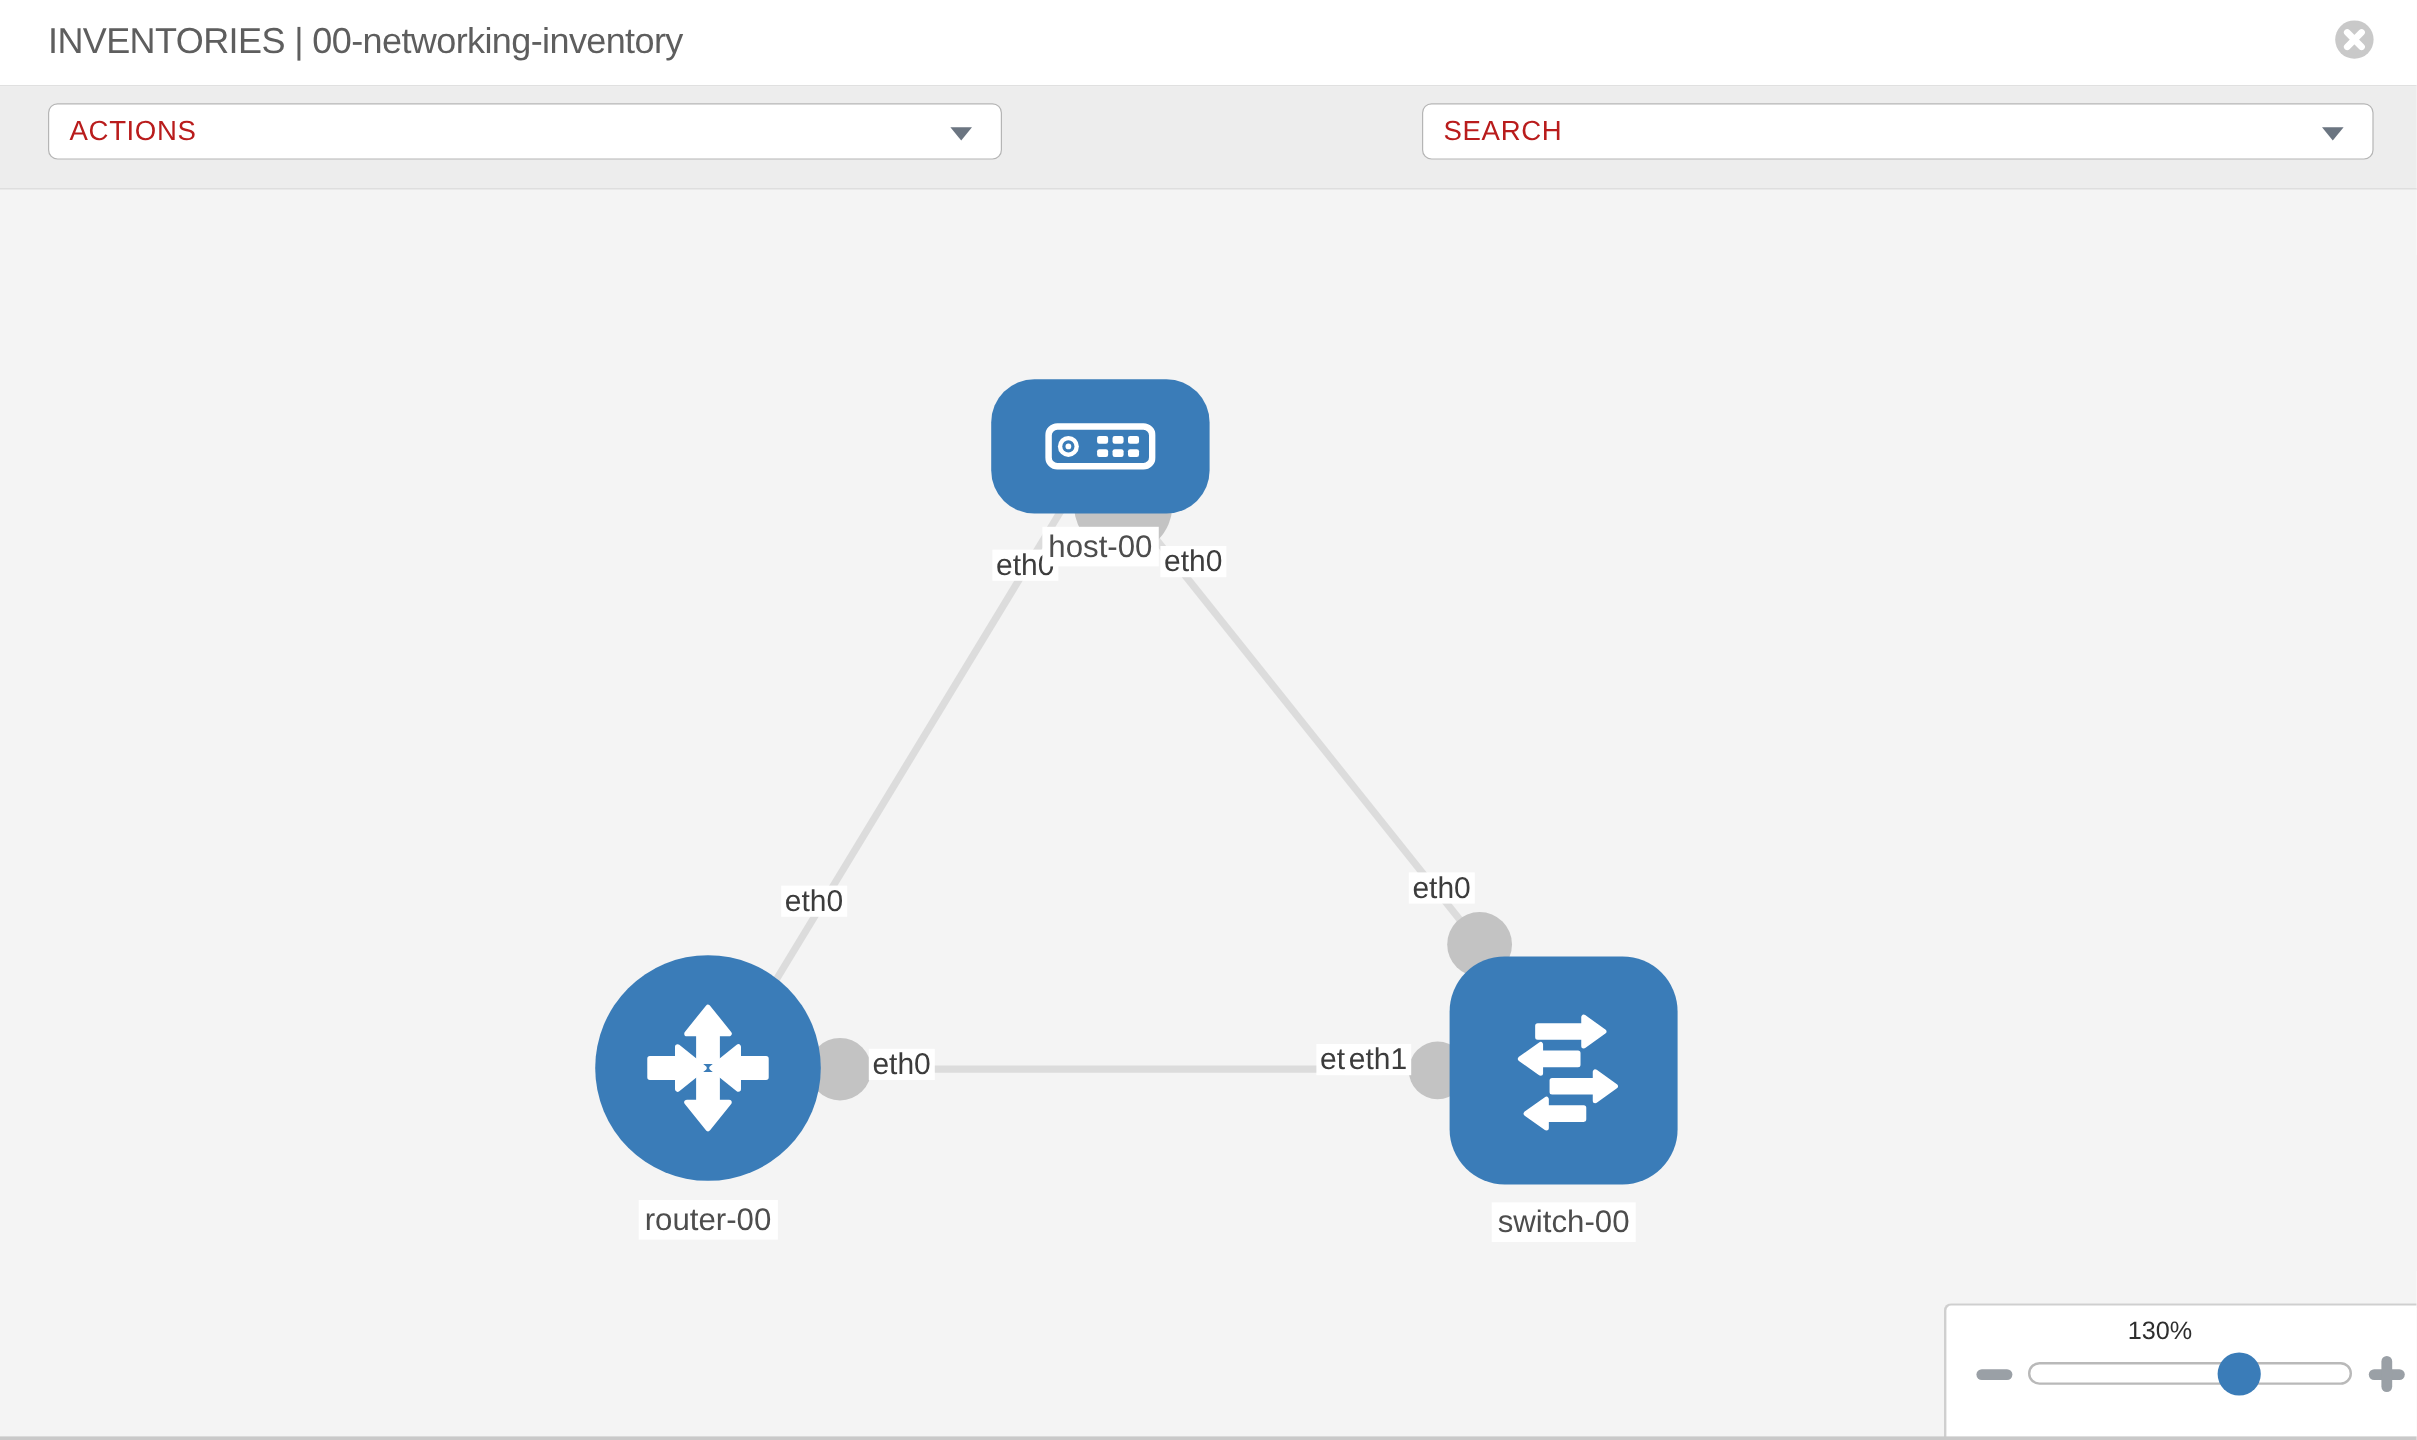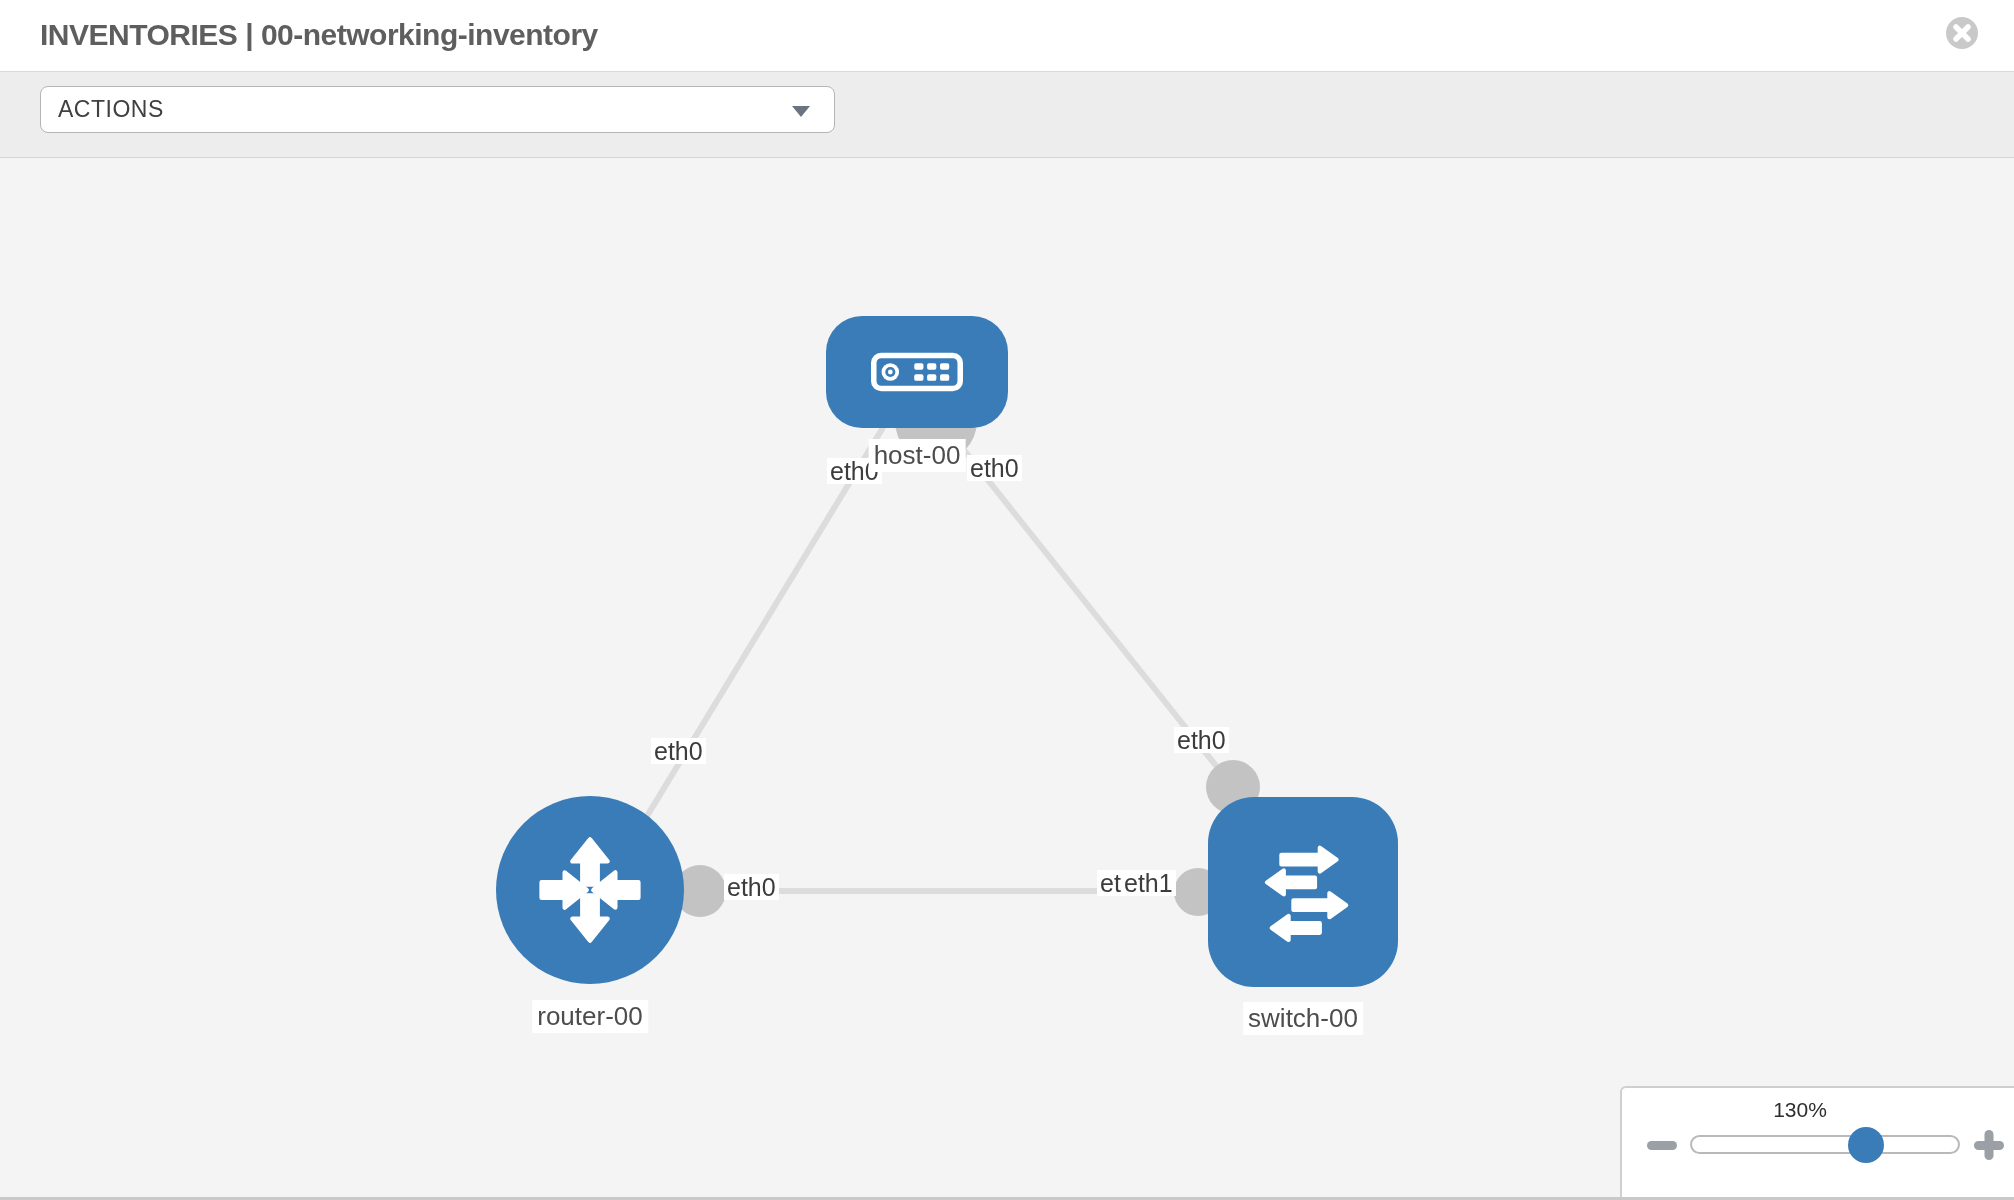--- a/index.html
+++ b/index.html
@@ -11,38 +11,38 @@
   }
   .app { position: absolute; inset: 0; }
 
   
   .header {
     position: absolute; left: 0; top: 0; width: 2014px; height: 72px;
     background: #ffffff; border-bottom: 1px solid #d9d9d9;
   }
   .page-title {
     position: absolute; left: 40px; top: 18px;
-    font-size: 30px; font-weight: bold; color: #5e5e5e; letter-spacing: -0.5px;
+    font-size: 30px; font-weight: normal; color: #5e5e5e; letter-spacing: -0.5px;
   }
   .close-btn {
     position: absolute; left: 1944px; top: 15px; width: 36px; height: 36px; cursor: pointer;
   }
 
   
   .toolbar {
     position: absolute; left: 0; top: 72px; width: 2014px; height: 86px;
     background: #ededed; border-bottom: 1px solid #d4d4d4;
   }
   .select {
     position: absolute; top: 14px; height: 47px;
     background: #ffffff; border: 1px solid #b5b5b5; border-radius: 8px;
     display: flex; align-items: center; cursor: pointer;
   }
   .select .placeholder {
-    font-size: 23px; color: #404040; padding-left: 17px; letter-spacing: 0.5px;
+    font-size: 23px; color: #b91c1c; padding-left: 17px; letter-spacing: 0.5px;
   }
   .select .caret {
     position: absolute; right: 24px; top: 19px;
     width: 0; height: 0;
     border-left: 9px solid transparent; border-right: 9px solid transparent;
     border-top: 11px solid #6b7581;
   }
   .select.actions { left: 40px; width: 795px; }
   .select.search  { left: 1185px; width: 793px; }
   .tool-icon { position: absolute; top: 98px; cursor: pointer; }
@@ -129,20 +129,24 @@
 
     <div class="tool-icon key">
       <svg width="34" height="34" viewBox="0 0 34 34">
         <circle cx="11" cy="11" r="6.5" fill="none" stroke="#8a909a" stroke-width="5"></circle>
         <path d="M15.5 15.5 L28 28" stroke="#8a909a" stroke-width="5.5" stroke-linecap="round"></path>
         <path d="M22 22 L26 18" stroke="#8a909a" stroke-width="4.5" stroke-linecap="round"></path>
         <path d="M28 28 L32 24" stroke="#8a909a" stroke-width="4.5" stroke-linecap="round"></path>
       </svg>
     </div>
 
+    <div class="select search">
+      <span class="placeholder">SEARCH</span>
+      <span class="caret"></span>
+    </div>
   </div>
 
   <div class="canvas">
 
     <svg class="links-layer" width="2014" height="1042" viewBox="0 0 2014 1042">
       <line x1="890" y1="258" x2="624" y2="696" stroke="#dcdcdc" stroke-width="6"></line>
       <line x1="932" y1="252" x2="1233" y2="629" stroke="#dcdcdc" stroke-width="6"></line>
       <line x1="590" y1="733" x2="1300" y2="733" stroke="#dcdcdc" stroke-width="6"></line>
       <circle cx="936" cy="263" r="41" fill="#c3c3c3"></circle>
       <circle cx="700" cy="733" r="26" fill="#c3c3c3"></circle>

